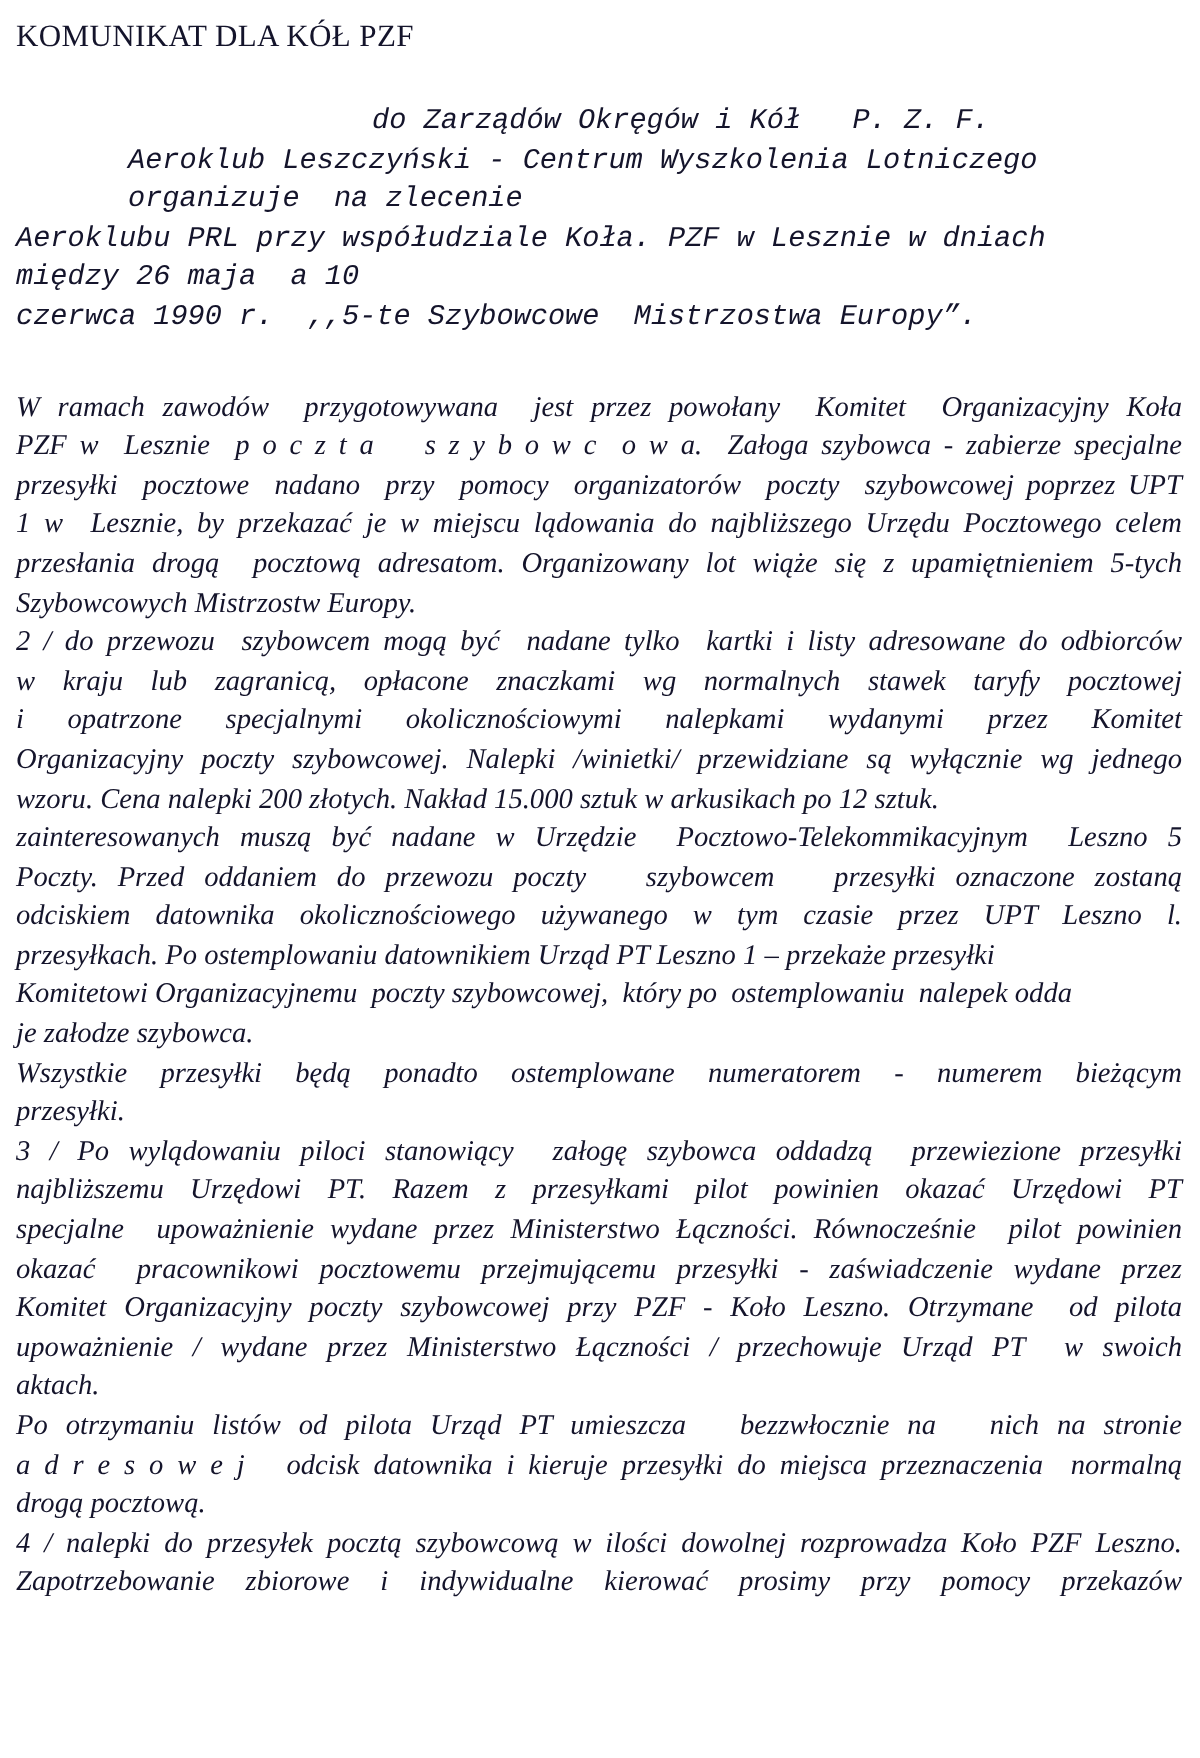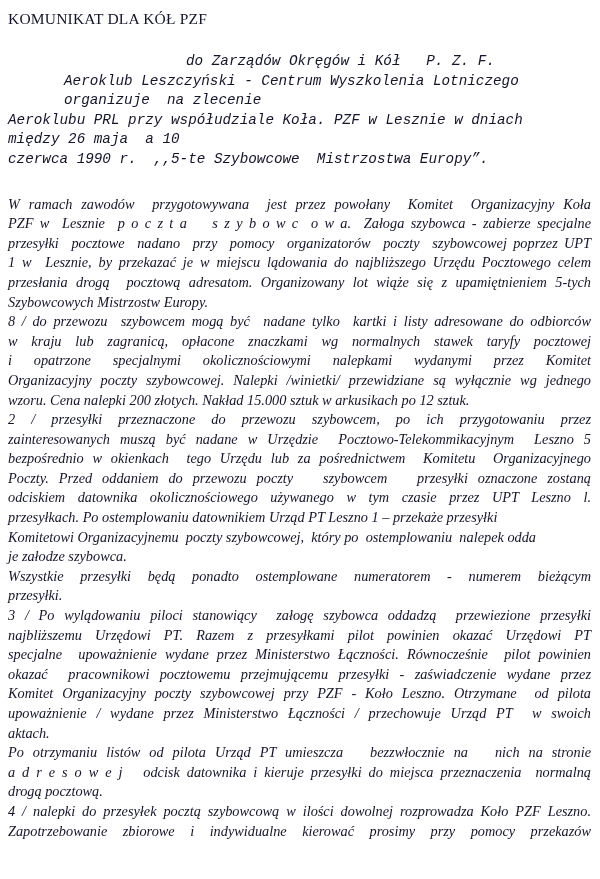--- a/index.html
+++ b/index.html
@@ -95,31 +95,29 @@
       <span class="j">W ramach zawodów  przygotowywana  jest przez powołany  Komitet  Organizacyjny Koła</span>
       <span class="j">PZF w  Lesznie  p o c z t a    s z y b o w c  o w a.  Załoga szybowca - zabierze specjalne</span>
       <span class="j">przesyłki  pocztowe  nadano  przy  pomocy  organizatorów  poczty  szybowcowej poprzez UPT</span>
       <span class="j">1 w  Lesznie, by przekazać je w miejscu lądowania do najbliższego Urzędu Pocztowego celem</span>
       <span class="j">przesłania drogą  pocztową adresatom. Organizowany lot wiąże się z upamiętnieniem 5-tych</span>
       <span class="l">Szybowcowych Mistrzostw Europy.</span>
     </p>
 
 
     <p class="para">
-      <span class="j">8 / do przewozu  szybowcem mogą być  nadane tylko  kartki i listy adresowane do odbiorców</span>
+      <span class="j">2 / do przewozu  szybowcem mogą być  nadane tylko  kartki i listy adresowane do odbiorców</span>
       <span class="j">w kraju lub zagranicą, opłacone znaczkami wg normalnych stawek taryfy pocztowej</span>
       <span class="j">i opatrzone specjalnymi okolicznościowymi nalepkami wydanymi przez Komitet</span>
       <span class="j">Organizacyjny poczty szybowcowej. Nalepki /winietki/ przewidziane są wyłącznie wg jednego</span>
       <span class="l">wzoru. Cena nalepki 200 złotych. Nakład 15.000 sztuk w arkusikach po 12 sztuk.</span>
     </p>
 
     <p class="para">
-      <span class="j">2 / przesyłki przeznaczone do przewozu szybowcem, po ich przygotowaniu przez</span>
       <span class="j">zainteresowanych muszą być nadane w Urzędzie  Pocztowo-Telekommikacyjnym  Leszno 5</span>
-      <span class="j">bezpośrednio w okienkach  tego Urzędu lub za pośrednictwem  Komitetu  Organizacyjnego</span>
       <span class="j">Poczty. Przed oddaniem do przewozu poczty   szybowcem   przesyłki oznaczone zostaną</span>
       <span class="j">odciskiem datownika okolicznościowego używanego w tym czasie przez UPT Leszno l.</span>
       <span class="l">przesyłkach. Po ostemplowaniu datownikiem Urząd PT Leszno 1 – przekaże przesyłki</span>
       <span class="l">Komitetowi Organizacyjnemu  poczty szybowcowej,  który po  ostemplowaniu  nalepek odda</span>
       <span class="l">je załodze szybowca.</span>
     </p>
 
     <p class="para">
       <span class="j">Wszystkie  przesyłki  będą  ponadto  ostemplowane  numeratorem  -  numerem  bieżącym</span>
       <span class="l">przesyłki.</span>

